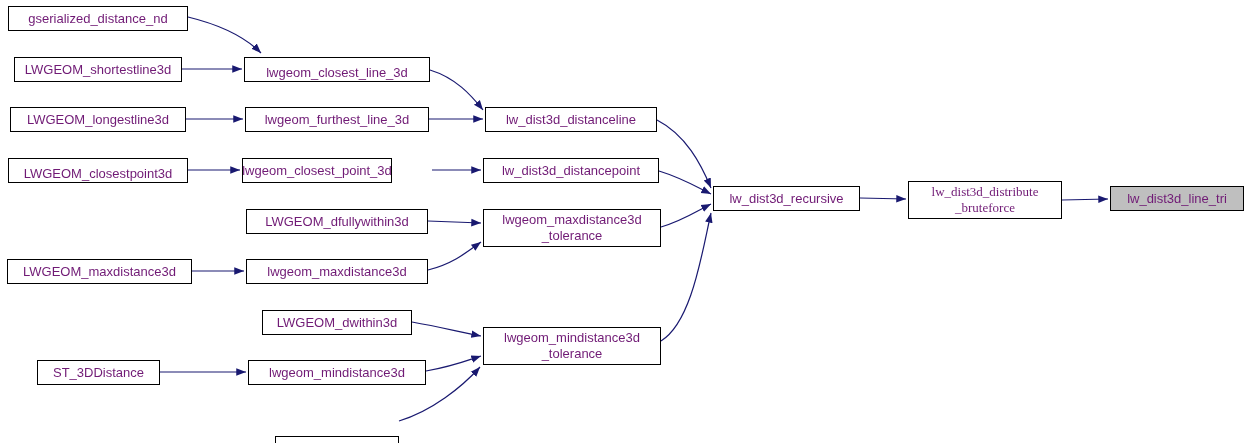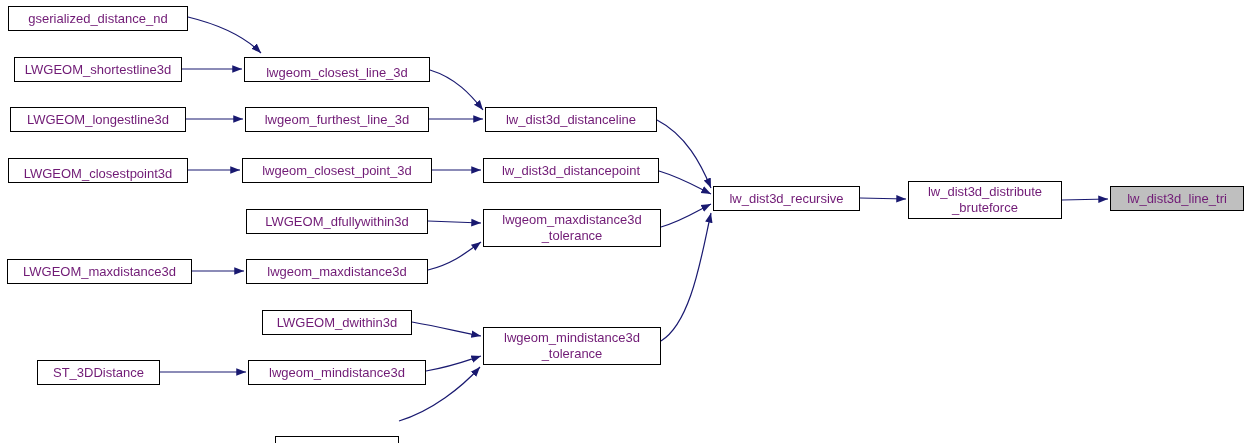--- a/index.html
+++ b/index.html
@@ -104,21 +104,21 @@
   </div>
 
   <div class="node" style="left:244px; top:57px; width:186px; height:25px;justify-content:flex-end;">
     <span>lwgeom_closest_line_3d</span>
   </div>
 
   <div class="node" style="left:245px; top:107px; width:184px; height:25px;">
     <span>lwgeom_furthest_line_3d</span>
   </div>
 
-  <div class="node" style="left:242px; top:158px; width:190px; height:25px;">
+  <div class="node" style="left:242px; top:158px; width:150px; height:25px;">
     <span>lwgeom_closest_point_3d</span>
   </div>
 
   <div class="node" style="left:246px; top:209px; width:182px; height:25px;">
     <span>LWGEOM_dfullywithin3d</span>
   </div>
 
   <div class="node" style="left:246px; top:259px; width:182px; height:25px;">
     <span>lwgeom_maxdistance3d</span>
   </div>
@@ -150,21 +150,21 @@
 
   <div class="node" style="left:483px; top:327px; width:178px; height:38px;">
     <span>lwgeom_mindistance3d</span>
     <span>_tolerance</span>
   </div>
 
   <div class="node" style="left:713px; top:186px; width:147px; height:25px;">
     <span>lw_dist3d_recursive</span>
   </div>
 
-  <div class="node" style="left:908px; top:181px; width:154px; height:38px;">
+  <div class="node" style="left:908px; top:181px; width:154px; height:38px;font-family:Liberation Serif, serif;">
     <span>lw_dist3d_distribute</span>
     <span>_bruteforce</span>
   </div>
 
   <div class="node highlight" style="left:1110px; top:186px; width:134px; height:25px;">
     <span>lw_dist3d_line_tri</span>
   </div>
 
 </div>
 

